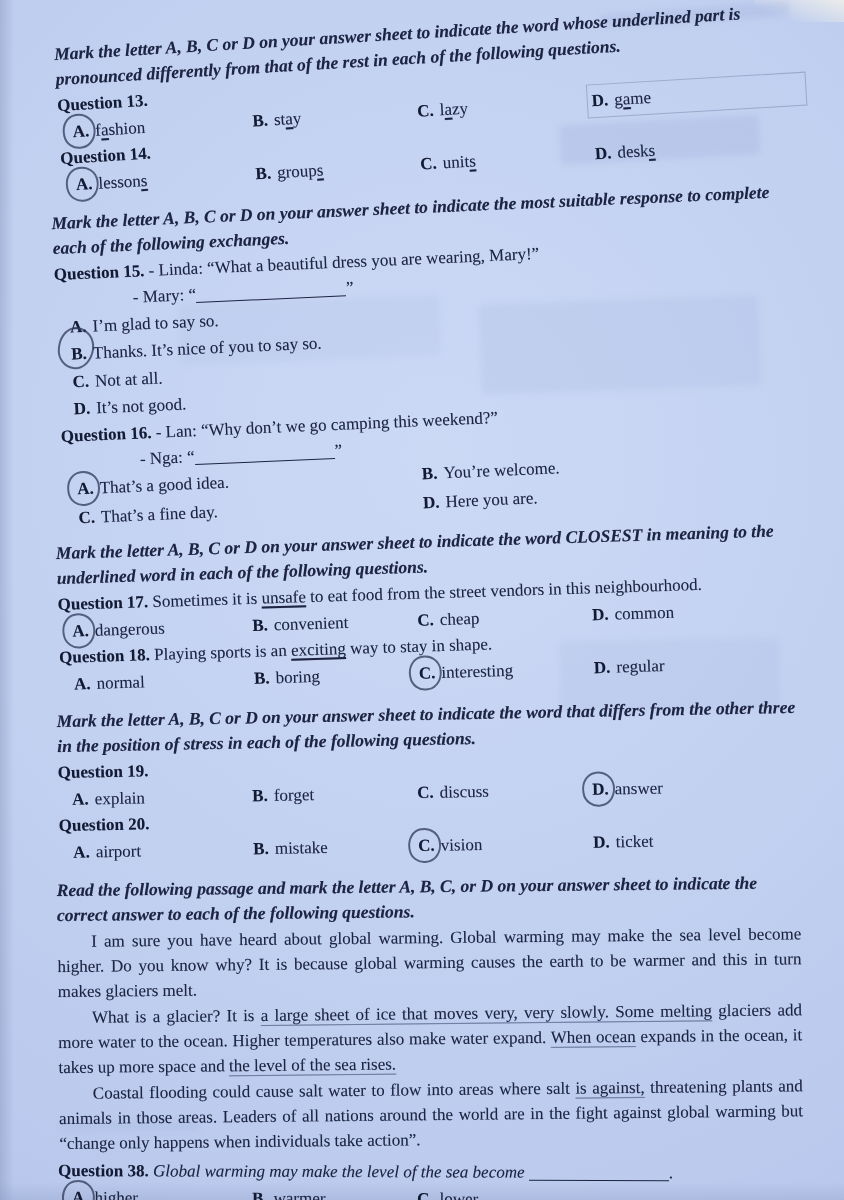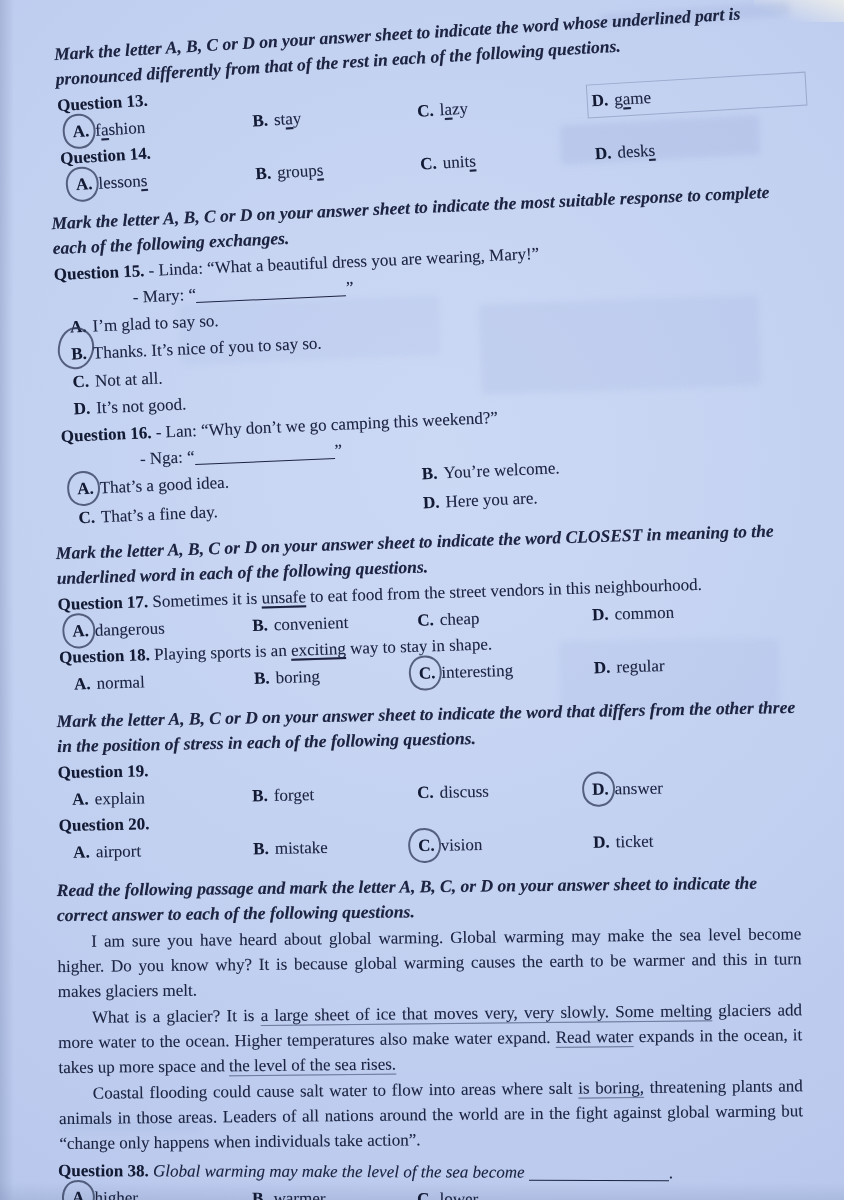--- a/index.html
+++ b/index.html
@@ -170,22 +170,22 @@
         <span class="opt"><b class="ol">B.</b><span>mistake</span></span>
         <span class="opt"><b class="ol circle">C.</b><span>vision</span></span>
         <span class="opt"><b class="ol">D.</b><span>ticket</span></span>
       </div>
     </div>
   </div>
 
   <div class="blk b5">
     <p class="instr">Read the following passage and mark the letter A, B, C, or D on your answer sheet to indicate the correct answer to each of the following questions.</p>
     <p class="para">I am sure you have heard about global warming. Global warming may make the sea level become higher. Do you know why? It is because global warming causes the earth to be warmer and this in turn makes glaciers melt.</p>
-    <p class="para"><span>What is a glacier? It is </span><span class="mark">a large sheet of ice that moves very, very slowly. Some melting</span><span> glaciers add more water to the ocean. Higher temperatures also make water expand. </span><span class="mark">Read water</span><span> expands in the ocean, it takes up more space and </span><span class="mark">the level of the sea rises.</span></p>
-    <p class="para"><span>Coastal flooding could cause salt water to flow into areas where salt </span><span class="mark">is boring,</span><span> threatening plants and animals in those areas. Leaders of all nations around the world are in the fight against global warming but “change only happens when individuals take action”.</span></p>
+    <p class="para"><span>What is a glacier? It is </span><span class="mark">a large sheet of ice that moves very, very slowly. Some melting</span><span> glaciers add more water to the ocean. Higher temperatures also make water expand. </span><span class="mark">When ocean</span><span> expands in the ocean, it takes up more space and </span><span class="mark">the level of the sea rises.</span></p>
+    <p class="para"><span>Coastal flooding could cause salt water to flow into areas where salt </span><span class="mark">is against,</span><span> threatening plants and animals in those areas. Leaders of all nations around the world are in the fight against global warming but “change only happens when individuals take action”.</span></p>
   </div>
 
   <div class="blk b6">
     <div class="txt qline"><b class="qlabel">Question 38.</b> <i class="qi">Global warming may make the level of the sea become</i> <span class="blank blank-w140"></span><span>.</span></div>
     <div class="opts4 txt">
       <span class="opt"><b class="ol circle">A.</b><span>higher</span></span>
       <span class="opt"><b class="ol">B.</b><span>warmer</span></span>
       <span class="opt"><b class="ol">C.</b><span>lower</span></span>
       <span class="opt drop"><b class="ol">D.</b><span>hotter</span></span>
     </div>

